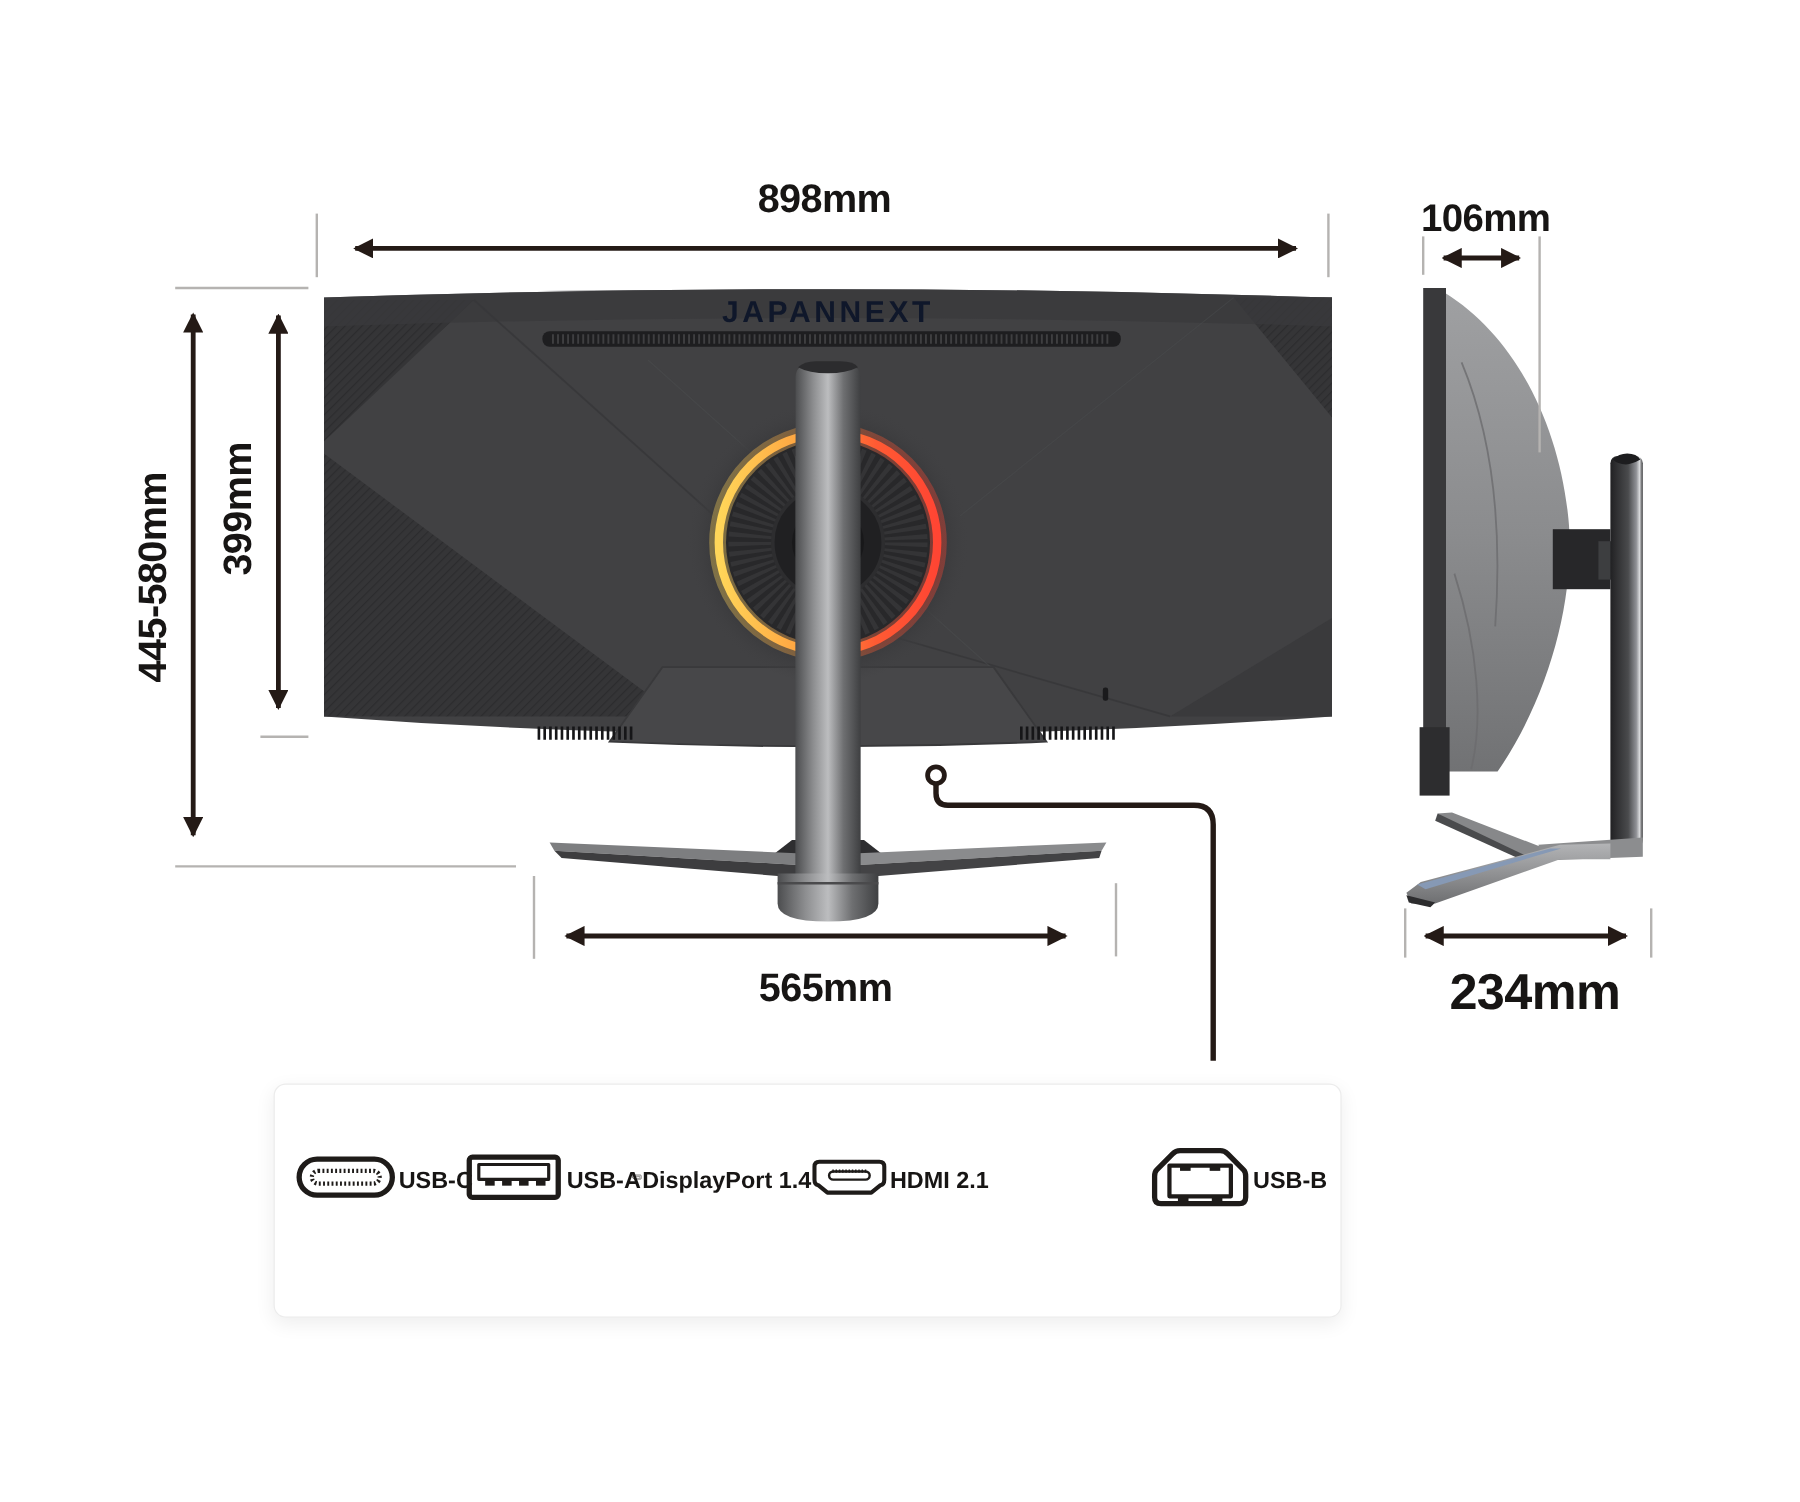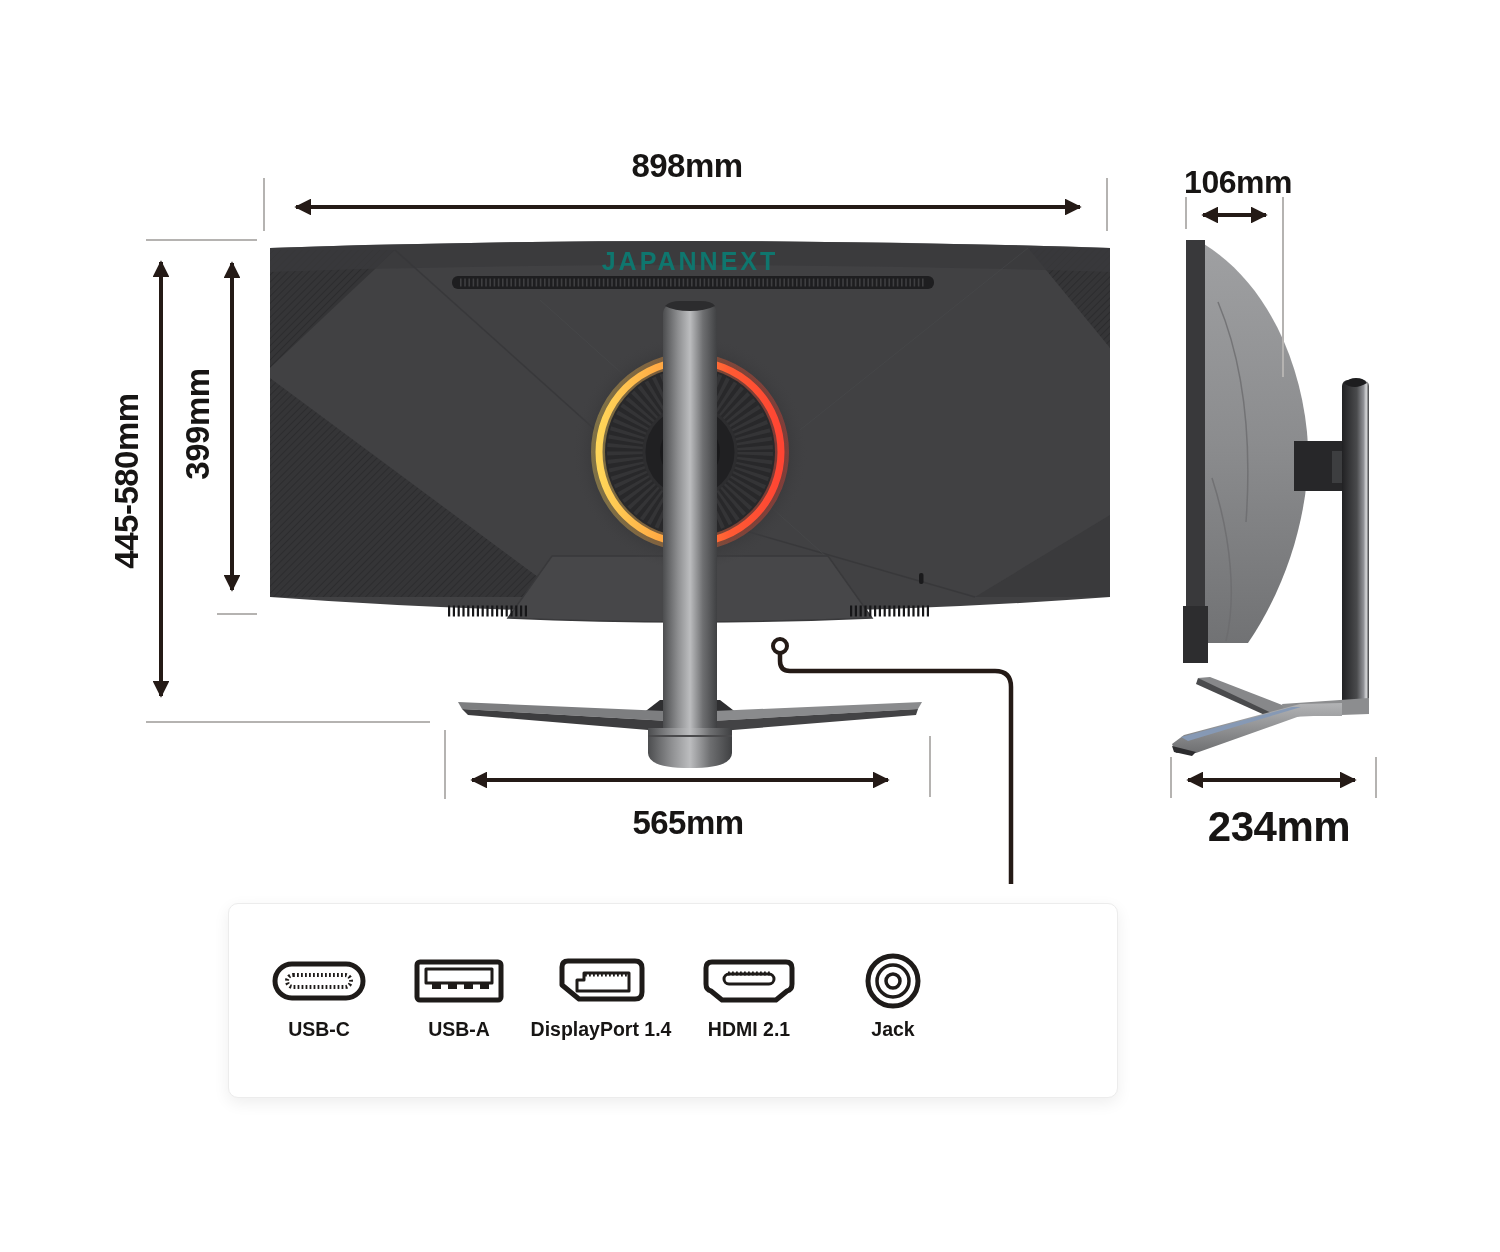--- a/index.html
+++ b/index.html
@@ -7,31 +7,31 @@
     position:relative;width:1500px;height:1252px;background:#ffffff;overflow:hidden;
     font-family:"Liberation Sans",sans-serif;
   }
   svg{position:absolute;left:0;top:0;}
   .dim-label{
     position:absolute;font-weight:bold;color:#171514;font-size:33px;
     letter-spacing:-0.5px;white-space:nowrap;transform:translate(-50%,-50%);
   }
   .dim-label.rot{transform:translate(-50%,-50%) rotate(-90deg);}
   .logo{
-    position:absolute;color:#0f766e;font-weight:bold;font-size:25px;
+    position:absolute;color:#0f172a;font-weight:bold;font-size:25px;
     letter-spacing:3px;transform:translate(-50%,-50%);
   }
   #port-panel{
     position:absolute;left:228px;top:903px;width:888px;height:193px;
     background:#ffffff;border:1px solid #ececec;border-radius:10px;
     box-shadow:0 5px 16px rgba(0,0,0,0.07);
   }
   .port-col{
     position:absolute;top:46px;width:150px;margin-left:-75px;
-    display:flex;flex-direction:column;align-items:center;
+    display:flex;flex-direction:row;align-items:center;
   }
   .port-col svg{position:static;}
   .port-label{
     margin-top:6px;font-weight:bold;font-size:19.5px;color:#171514;white-space:nowrap;
   }
   .picon{stroke:#1e1b19;fill:none;stroke-linejoin:round;stroke-linecap:butt;}
 </style>
 </head>
 <body>
 
@@ -232,24 +232,27 @@
 
     <div class="port-col" style="left:520px;text-align:right;">
       <svg width="100" height="62" viewBox="0 0 100 60">
         <path class="picon" d="M13,11 H87 Q93,11 93,17 V33 Q93,39 88,40 L77,49 H23 L12,40 Q7,39 7,33 V17 Q7,11 13,11 Z" stroke-width="5"></path>
         <rect class="picon" x="25" y="23" width="50" height="10" rx="5" stroke-width="3"></rect>
         <line class="picon" x1="29" y1="22.5" x2="71" y2="22.5" stroke-width="4" stroke-dasharray="1.8 2.2"></line>
       </svg>
       <div class="port-label">HDMI 2.1</div>
     </div>
 
-    <div class="port-col" style="left:664px;">
-      <svg width="100" height="62" viewBox="0 0 100 60">
-        <circle class="picon" cx="50" cy="30" r="25" stroke-width="5"></circle>
-        <circle class="picon" cx="50" cy="30" r="16" stroke-width="3.5"></circle>
-        <circle class="picon" cx="50" cy="30" r="7" stroke-width="3.5"></circle>
-      </svg>
-      <div class="port-label">Jack</div>
-    </div>
-
+
+    <div class="port-col" style="left:802px;">
+      <svg width="100" height="62" viewBox="0 0 100 60">
+        <path class="picon" d="M31,5 H69 Q73,5 76,8 L91,23 Q93,25 93,29 V49 Q93,55 87,55 H13 Q7,55 7,49 V29 Q7,25 9,23 L24,8 Q27,5 31,5 Z" stroke-width="5"></path>
+        <rect class="picon" x="21" y="19" width="58" height="29" stroke-width="4"></rect>
+        <rect x="31" y="19" width="10" height="5" fill="#1e1b19"></rect>
+        <rect x="59" y="19" width="10" height="5" fill="#1e1b19"></rect>
+        <rect x="29" y="48" width="10" height="5" fill="#1e1b19"></rect>
+        <rect x="61" y="48" width="10" height="5" fill="#1e1b19"></rect>
+      </svg>
+      <div class="port-label">USB-B</div>
+    </div>
 
   </div>
 </div>
 
 </body></html>

